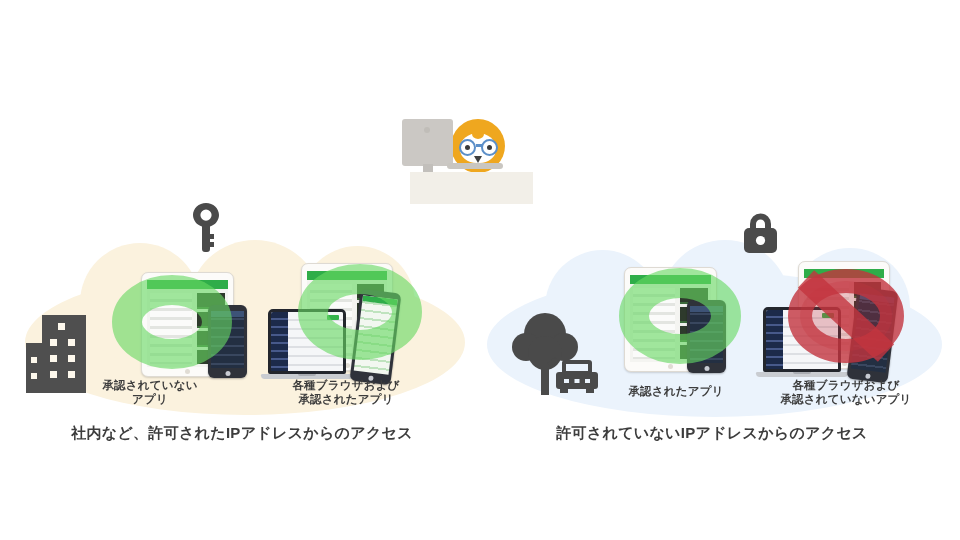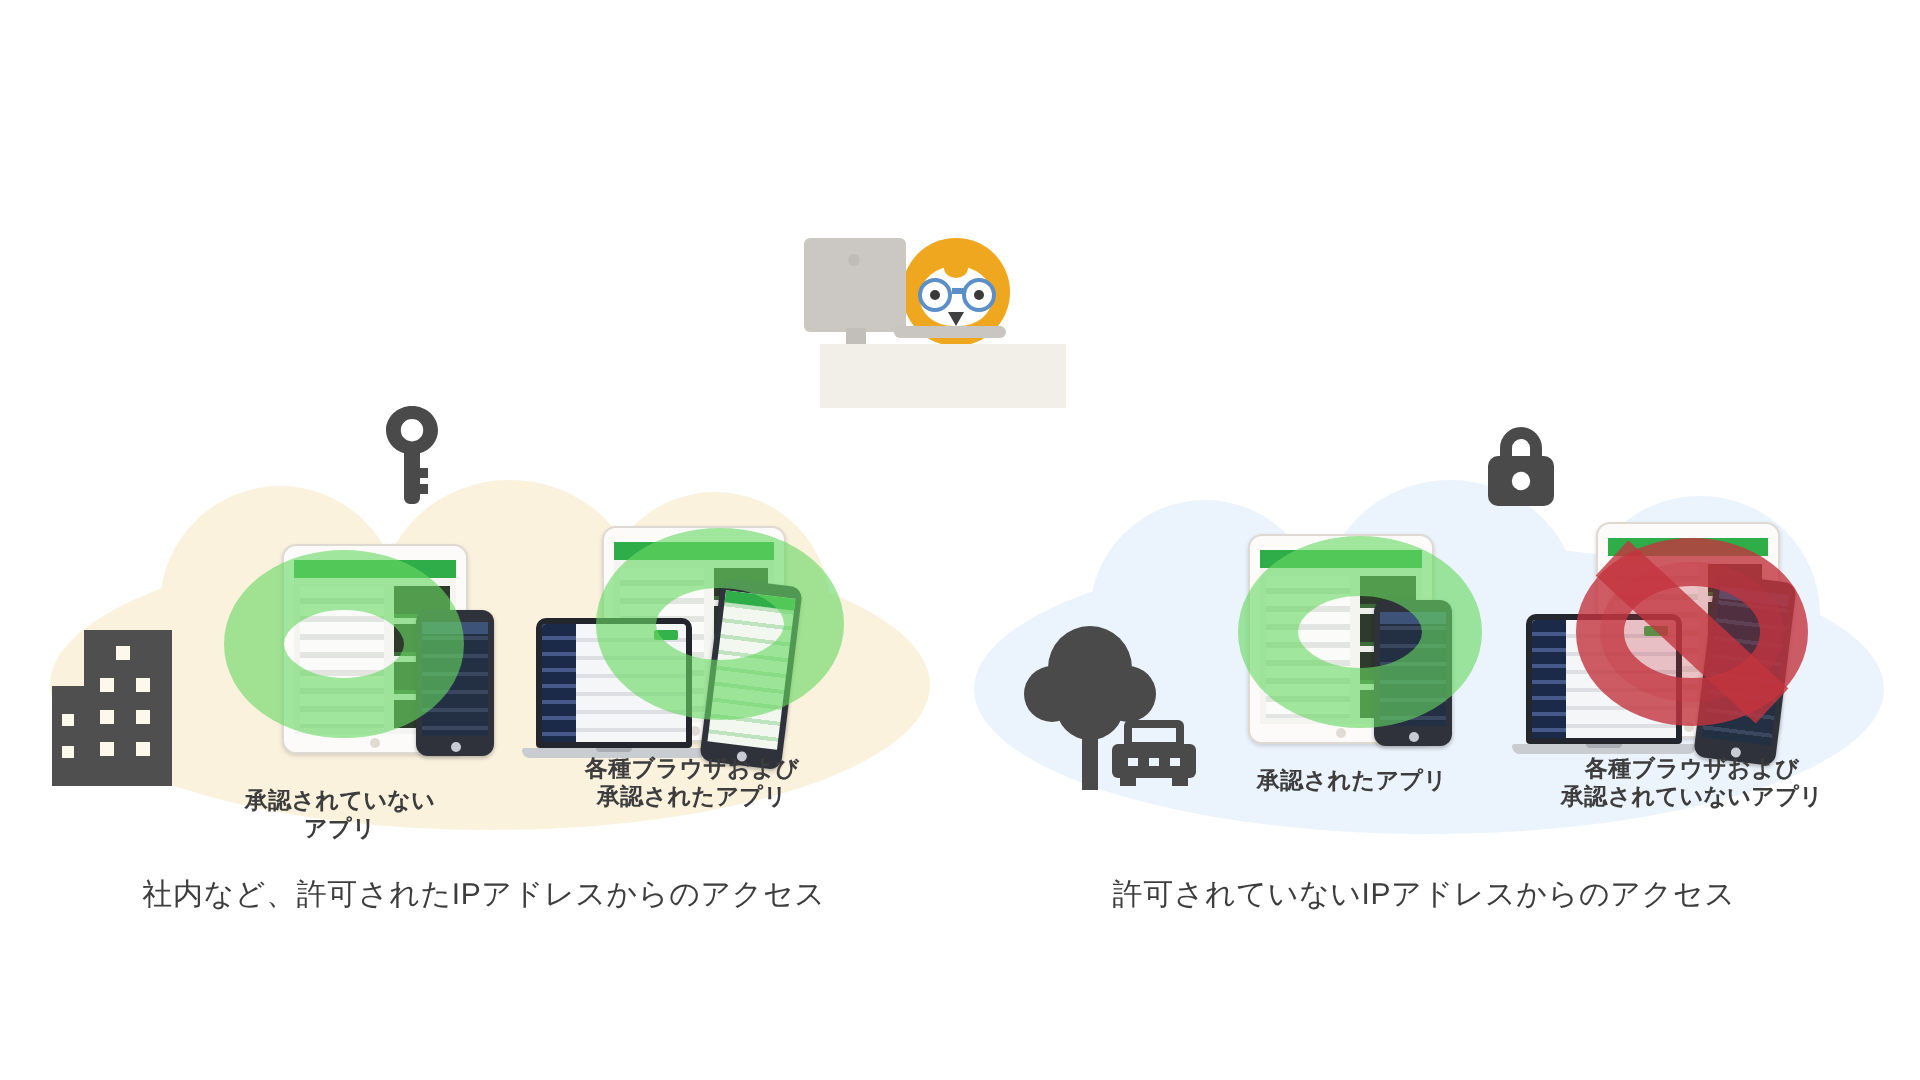--- a/index.html
+++ b/index.html
@@ -12,22 +12,22 @@
   .cloud-part{position:absolute;border-radius:50%;}
   .cream{background:#FBF2DE;}
   .blue{background:#EBF3FC;}
   
   .title{
     position:absolute;left:235px;top:212px;width:500px;text-align:center;
     font-size:17px;font-weight:700;letter-spacing:.5px;color:#3d3d3d;
   }
   
   .caption{
-    position:absolute;width:404px;text-align:center;top:438px;
-    font-size:15px;font-weight:400;color:#3d3d3d;letter-spacing:.3px;
+    position:absolute;width:404px;text-align:center;top:424px;
+    font-size:15px;font-weight:700;color:#3d3d3d;letter-spacing:.3px;
   }
   .grp-label{
     position:absolute;text-align:center;font-size:11.5px;font-weight:700;
     color:#3d3d3d;line-height:1.22;letter-spacing:.2px;
   }
   
   .owl-head{position:absolute;left:451px;top:119px;width:54px;height:54px;border-radius:50%;background:#EFA71F;}
   .owl-face{position:absolute;left:460px;top:133px;width:36px;height:30px;border-radius:50% 50% 46% 46%;background:#ffffff;}
   .owl-crest{position:absolute;left:472px;top:129px;width:12px;height:10px;border-radius:0 0 50% 50%;background:#EFA71F;}
   .lens{position:absolute;width:13px;height:13px;border-radius:50%;border:2.5px solid #5C8FC8;background:#fff;}
@@ -160,21 +160,21 @@
       </div>
       <div class="t-home"></div>
     </div>
     <div class="phone" style="left:208px;top:305px;width:39px;height:73px;">
       <div class="p-screen"></div>
       <div class="p-home"></div>
     </div>
     <svg class="ring-svg" style="left:96px;top:256px;" width="152" height="132">
       <ellipse cx="76" cy="66" rx="45" ry="32" fill="none" stroke="rgba(104,217,99,0.62)" stroke-width="30"></ellipse>
     </svg>
-    <div class="grp-label" style="left:100px;top:378px;width:140px;margin-top:16px;">
+    <div class="grp-label" style="left:80px;top:378px;width:140px;">
       <span>承認されていない</span><br>
       <span>アプリ</span>
     </div>
   </div>
 
   <div>
     <div class="tablet" style="left:301px;top:263px;width:90px;height:106px;">
       <div class="t-screen">
         <div class="t-head"></div>
         <div class="t-list"></div>

